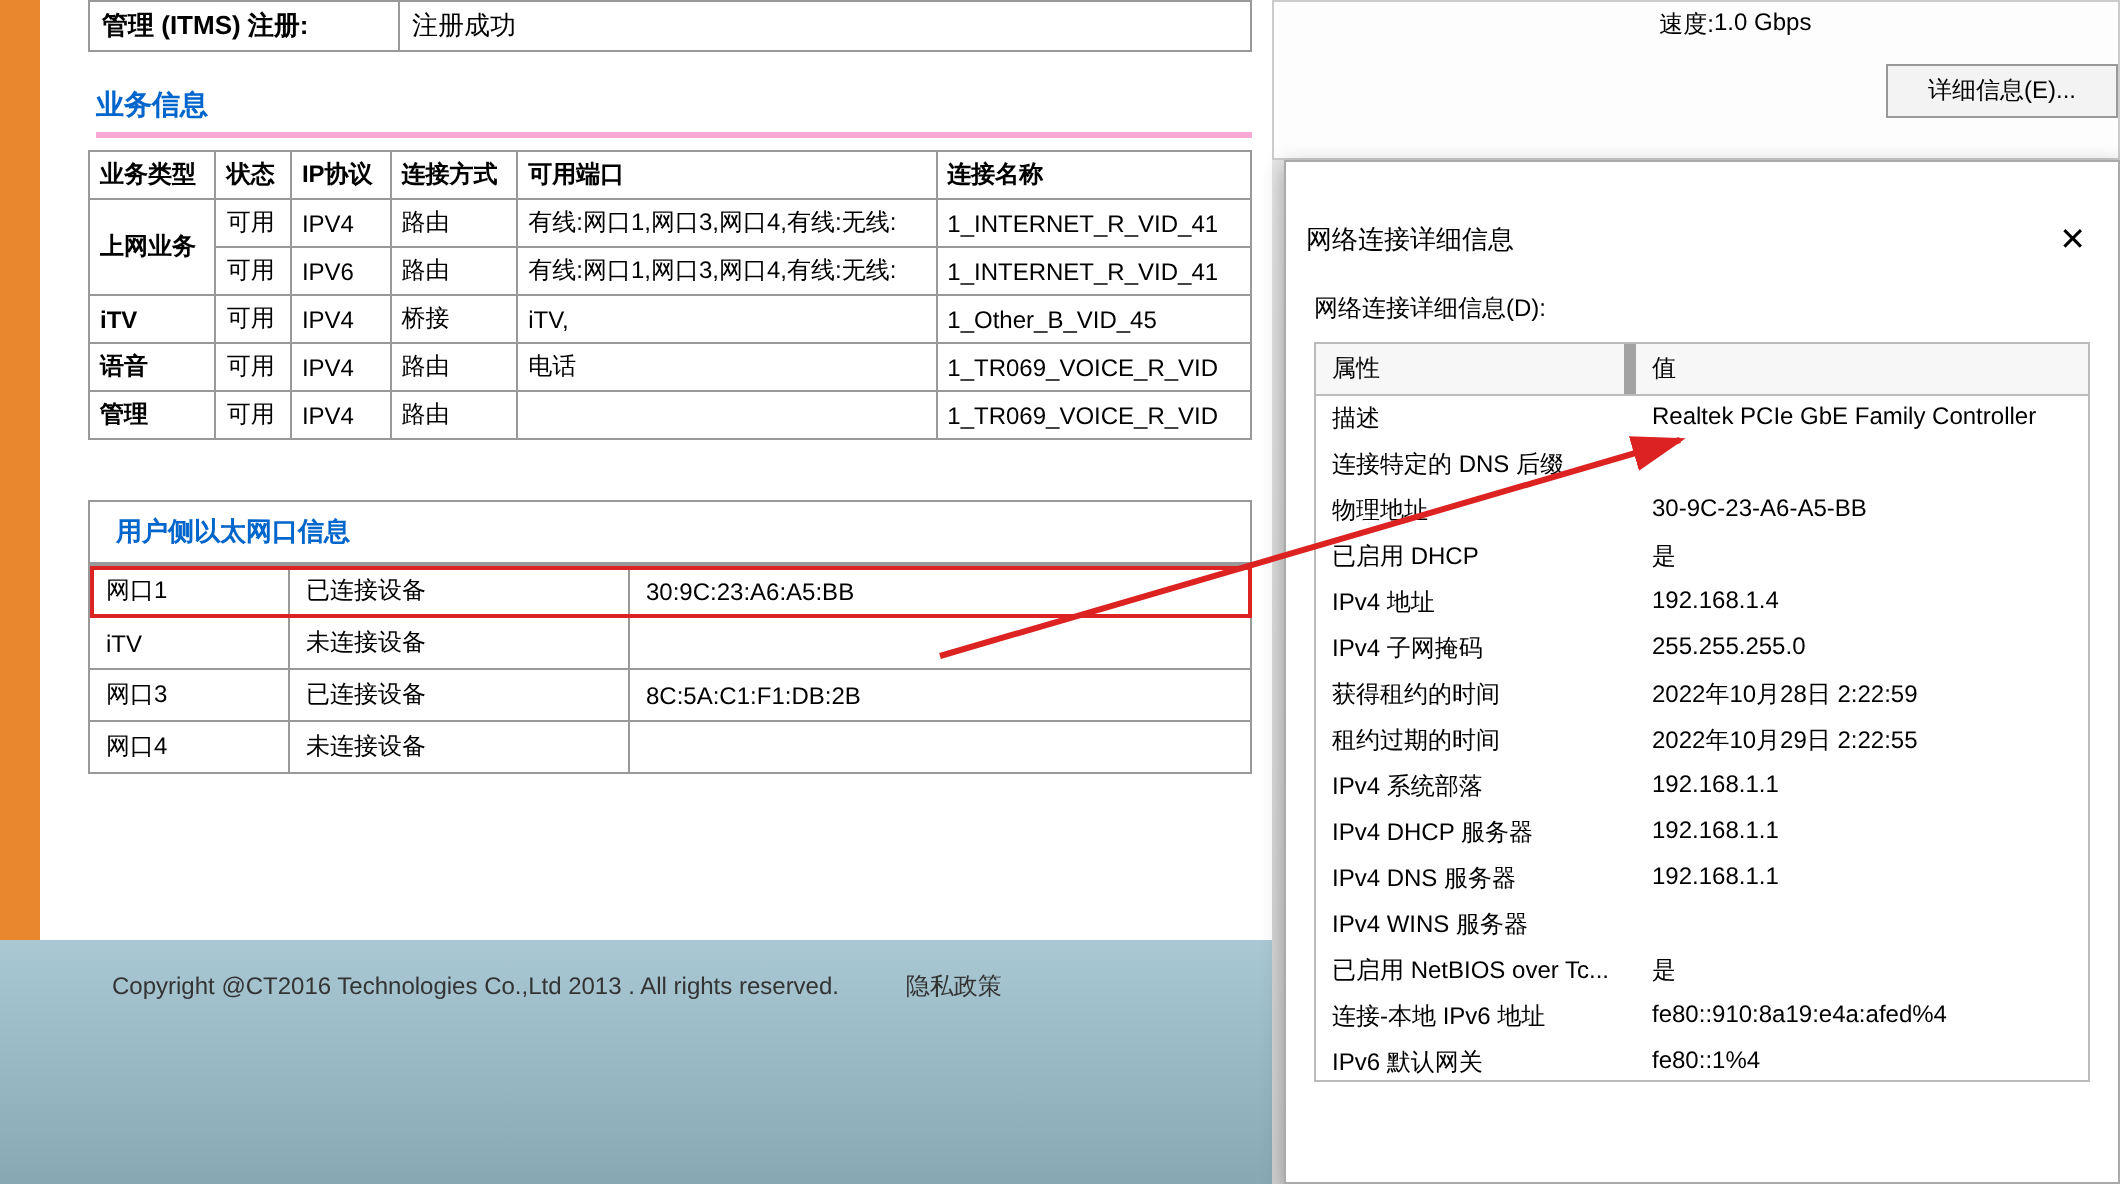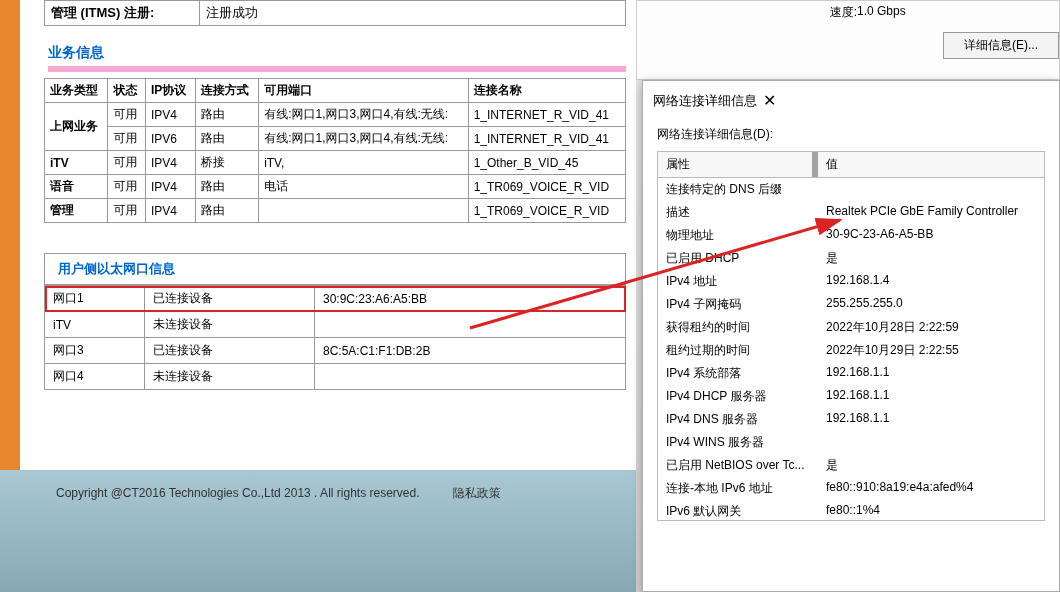--- a/index.html
+++ b/index.html
@@ -43,21 +43,21 @@
     font-size: 13px;
   }
   .reg-table td { border: 1px solid #999; padding: 3px 6px; }
   .reg-table { margin-top: 0; }
   .reg-row1 td:first-child { width: 155px; font-weight: bold; }
   .section-title {
     color: #0066cc;
     font-weight: bold;
     font-size: 14px;
     margin: 18px 0 6px 4px;
-    border-bottom: 6px solid #f9a8d4;
+    border-bottom: 3px solid #f9a8d4;
     padding-bottom: 4px;
   }
   .svc-table th, .svc-table td { border: 1px solid #999; padding: 3px 5px; text-align: left; font-size: 12px; }
   .svc-table th { font-weight: bold; background: #fff; }
   .port-sec-title {
     color: #0066cc;
     font-weight: bold;
     background: #fff;
     padding: 6px 13px;
     border: 1px solid #999;
@@ -107,24 +107,25 @@
     left: 642px; top: 80px;
     width: 418px; height: 512px;
     background: #fff;
     border: 1px solid #aaa;
     box-shadow: 0 3px 10px rgba(0,0,0,0.3);
     z-index: 5;
     font-size: 12px;
   }
   .dialog-title {
     display: flex;
-    justify-content: flex-start;
+    justify-content: space-between;
     align-items: center;
     padding: 8px 10px;
     font-size: 13px;
+    margin-top: 19px;
   }
   .dialog-title .close {
     font-size: 16px;
     font-family: Arial;
     padding: 2px 6px;
     cursor: pointer;
   }
   .dialog-sub {
     padding: 6px 14px 4px 14px;
   }
@@ -289,26 +290,26 @@
   <div class="dialog-sub">
     <span>网络连接详细信息(D):</span>
   </div>
   <div class="prop-box">
     <div class="prop-header">
       <div>属性</div>
       <div>值</div>
     </div>
     <div id="prop-rows">
         <div class="prop-row">
+          <div class="k">描述</div>
+          <div class="v">Realtek PCIe GbE Family Controller</div>
+        </div>
+        <div class="prop-row">
           <div class="k">连接特定的 DNS 后缀</div>
           <div class="v"></div>
-        </div>
-        <div class="prop-row">
-          <div class="k">描述</div>
-          <div class="v">Realtek PCIe GbE Family Controller</div>
         </div>
         <div class="prop-row">
           <div class="k">物理地址</div>
           <div class="v">30-9C-23-A6-A5-BB</div>
         </div>
         <div class="prop-row">
           <div class="k">已启用 DHCP</div>
           <div class="v">是</div>
         </div>
         <div class="prop-row">

